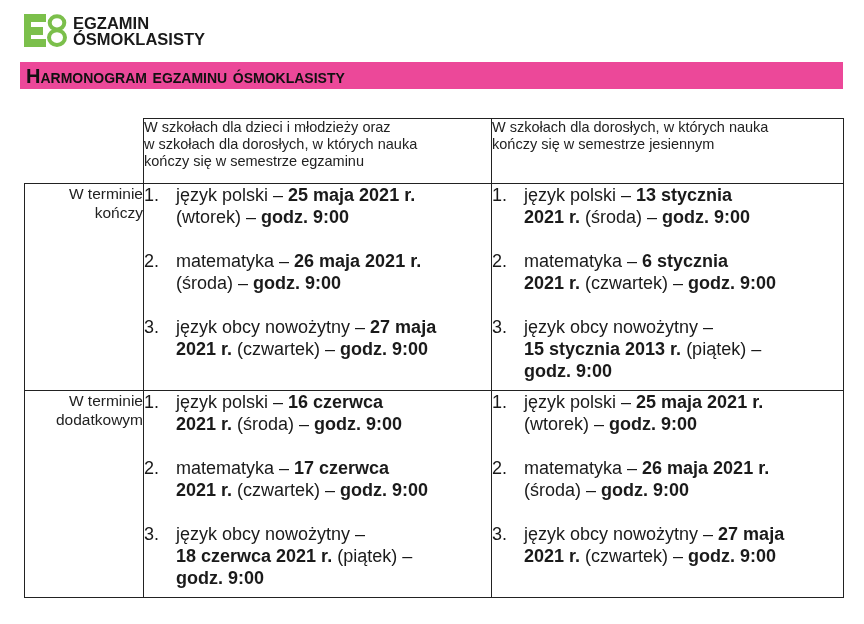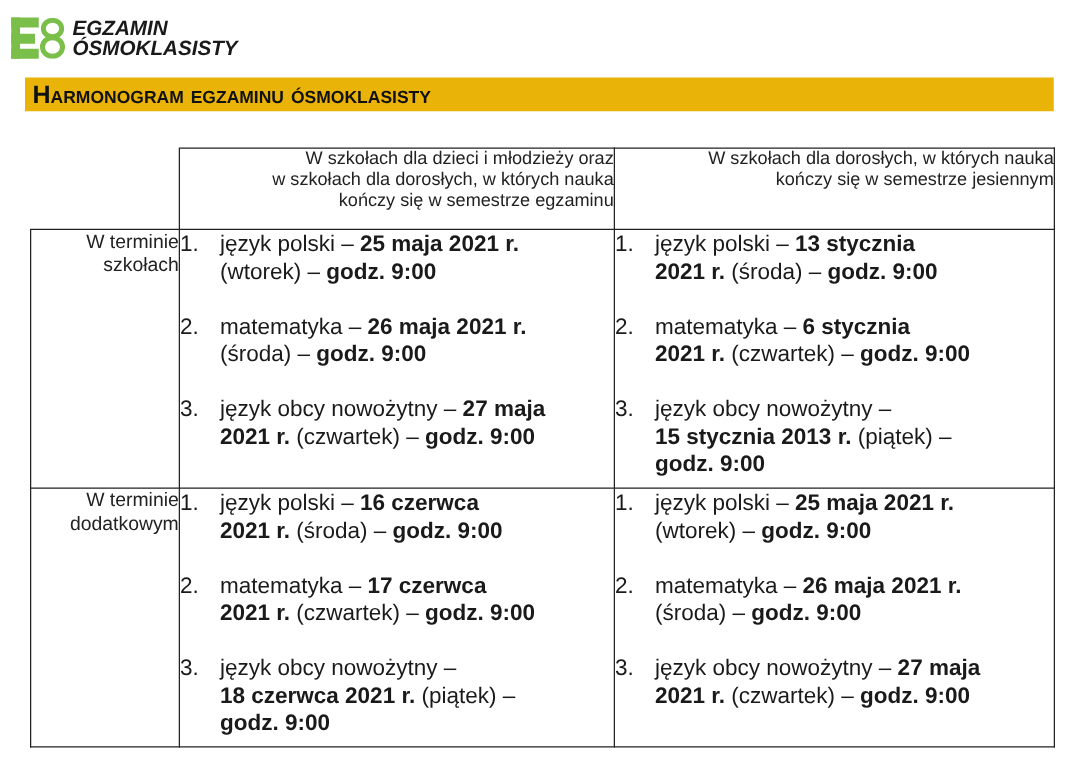--- a/index.html
+++ b/index.html
@@ -1,46 +1,46 @@
 <!DOCTYPE html>
 <html><head>
   <meta charset="utf-8">
   <style>
     html, body { margin: 0; padding: 0; background: #ffffff; }
     body {
       width: 864px; height: 624px; position: relative; overflow: hidden;
       font-family: "Liberation Sans", sans-serif; color: #111;
     }
-    .logo { position: absolute; left: 9px; top: 14px; display: flex; align-items: center; font-style: italic; }
+    .logo { position: absolute; left: 24px; top: 14px; display: flex; align-items: center; }
     .logo-mark { display: flex; align-items: center; }
     .logo-e {
       width: 22px; height: 33px; position: relative; margin-right: 1px;
     }
     .logo-e .bar { position: absolute; left: 0; background: #7bbf4b; }
     .logo-8 { width: 20px; height: 33px; }
     .logo-text {
       margin-left: 6px; font-weight: bold; font-size: 16.5px; line-height: 16px; color: #1a1a1a;
     }
     .title-bar {
       position: absolute; left: 20px; top: 62px; width: 823px; height: 27px;
-      background: #eab308;
+      background: #ec4899;
     }
     .title-text {
       position: absolute; left: 6px; top: 3px; font-weight: bold; font-size: 20px;
       font-variant: small-caps; letter-spacing: 0; color: #111;
     }
     table.sched {
       position: absolute; left: 24px; top: 118px;
       border-collapse: collapse; table-layout: fixed;
       width: 819px;
     }
     table.sched td, table.sched th { border: 1px solid #222; vertical-align: top; padding: 0; }
     table.sched th.blank { border: none; border-bottom: 1px solid #222; border-right: 1px solid #222; }
     th.colhead {
-      font-weight: normal; font-size: 14.5px; line-height: 17px; text-align: right;
+      font-weight: normal; font-size: 14.5px; line-height: 17px; text-align: left;
       color: #222; height: 64px; vertical-align: middle; padding: 0 8px;
     }
     td.rowhead { font-size: 15.5px; line-height: 19px; vertical-align: middle; padding: 0 5px; color: #222; text-align: right; }
     td.cell { padding: 3px 8px 0 10px; }
     .item { display: flex; font-size: 18px; line-height: 22px; color: #1a1a1a; }
     .item + .item { margin-top: 22px; }
     .num { width: 32px; flex: none; }
     .body b { font-weight: bold; }
     .row1 td { height: 206px; }
     .row2 td { height: 206px; }
@@ -88,21 +88,21 @@
       <th class="colhead">
         <div>W szkołach dla dorosłych, w których nauka</div>
         <div>kończy się w semestrze jesiennym</div>
       </th>
     </tr>
   </thead>
   <tbody id="tbody">
       <tr class="row1">
         <td class="rowhead">
           <div>W terminie</div>
-          <div>szkołach</div>
+          <div>kończy</div>
         </td>
         <td class="cell">
           <div class="item">
             <span class="num">1.</span>
             <span class="body"><span>język polski – </span><b>25 maja 2021 r.</b><br><span>(wtorek) – </span><b>godz. 9:00</b></span>
           </div>
           <div class="item">
             <span class="num">2.</span>
             <span class="body"><span>matematyka – </span><b>26 maja 2021 r.</b><br><span>(środa) – </span><b>godz. 9:00</b></span>
           </div>

